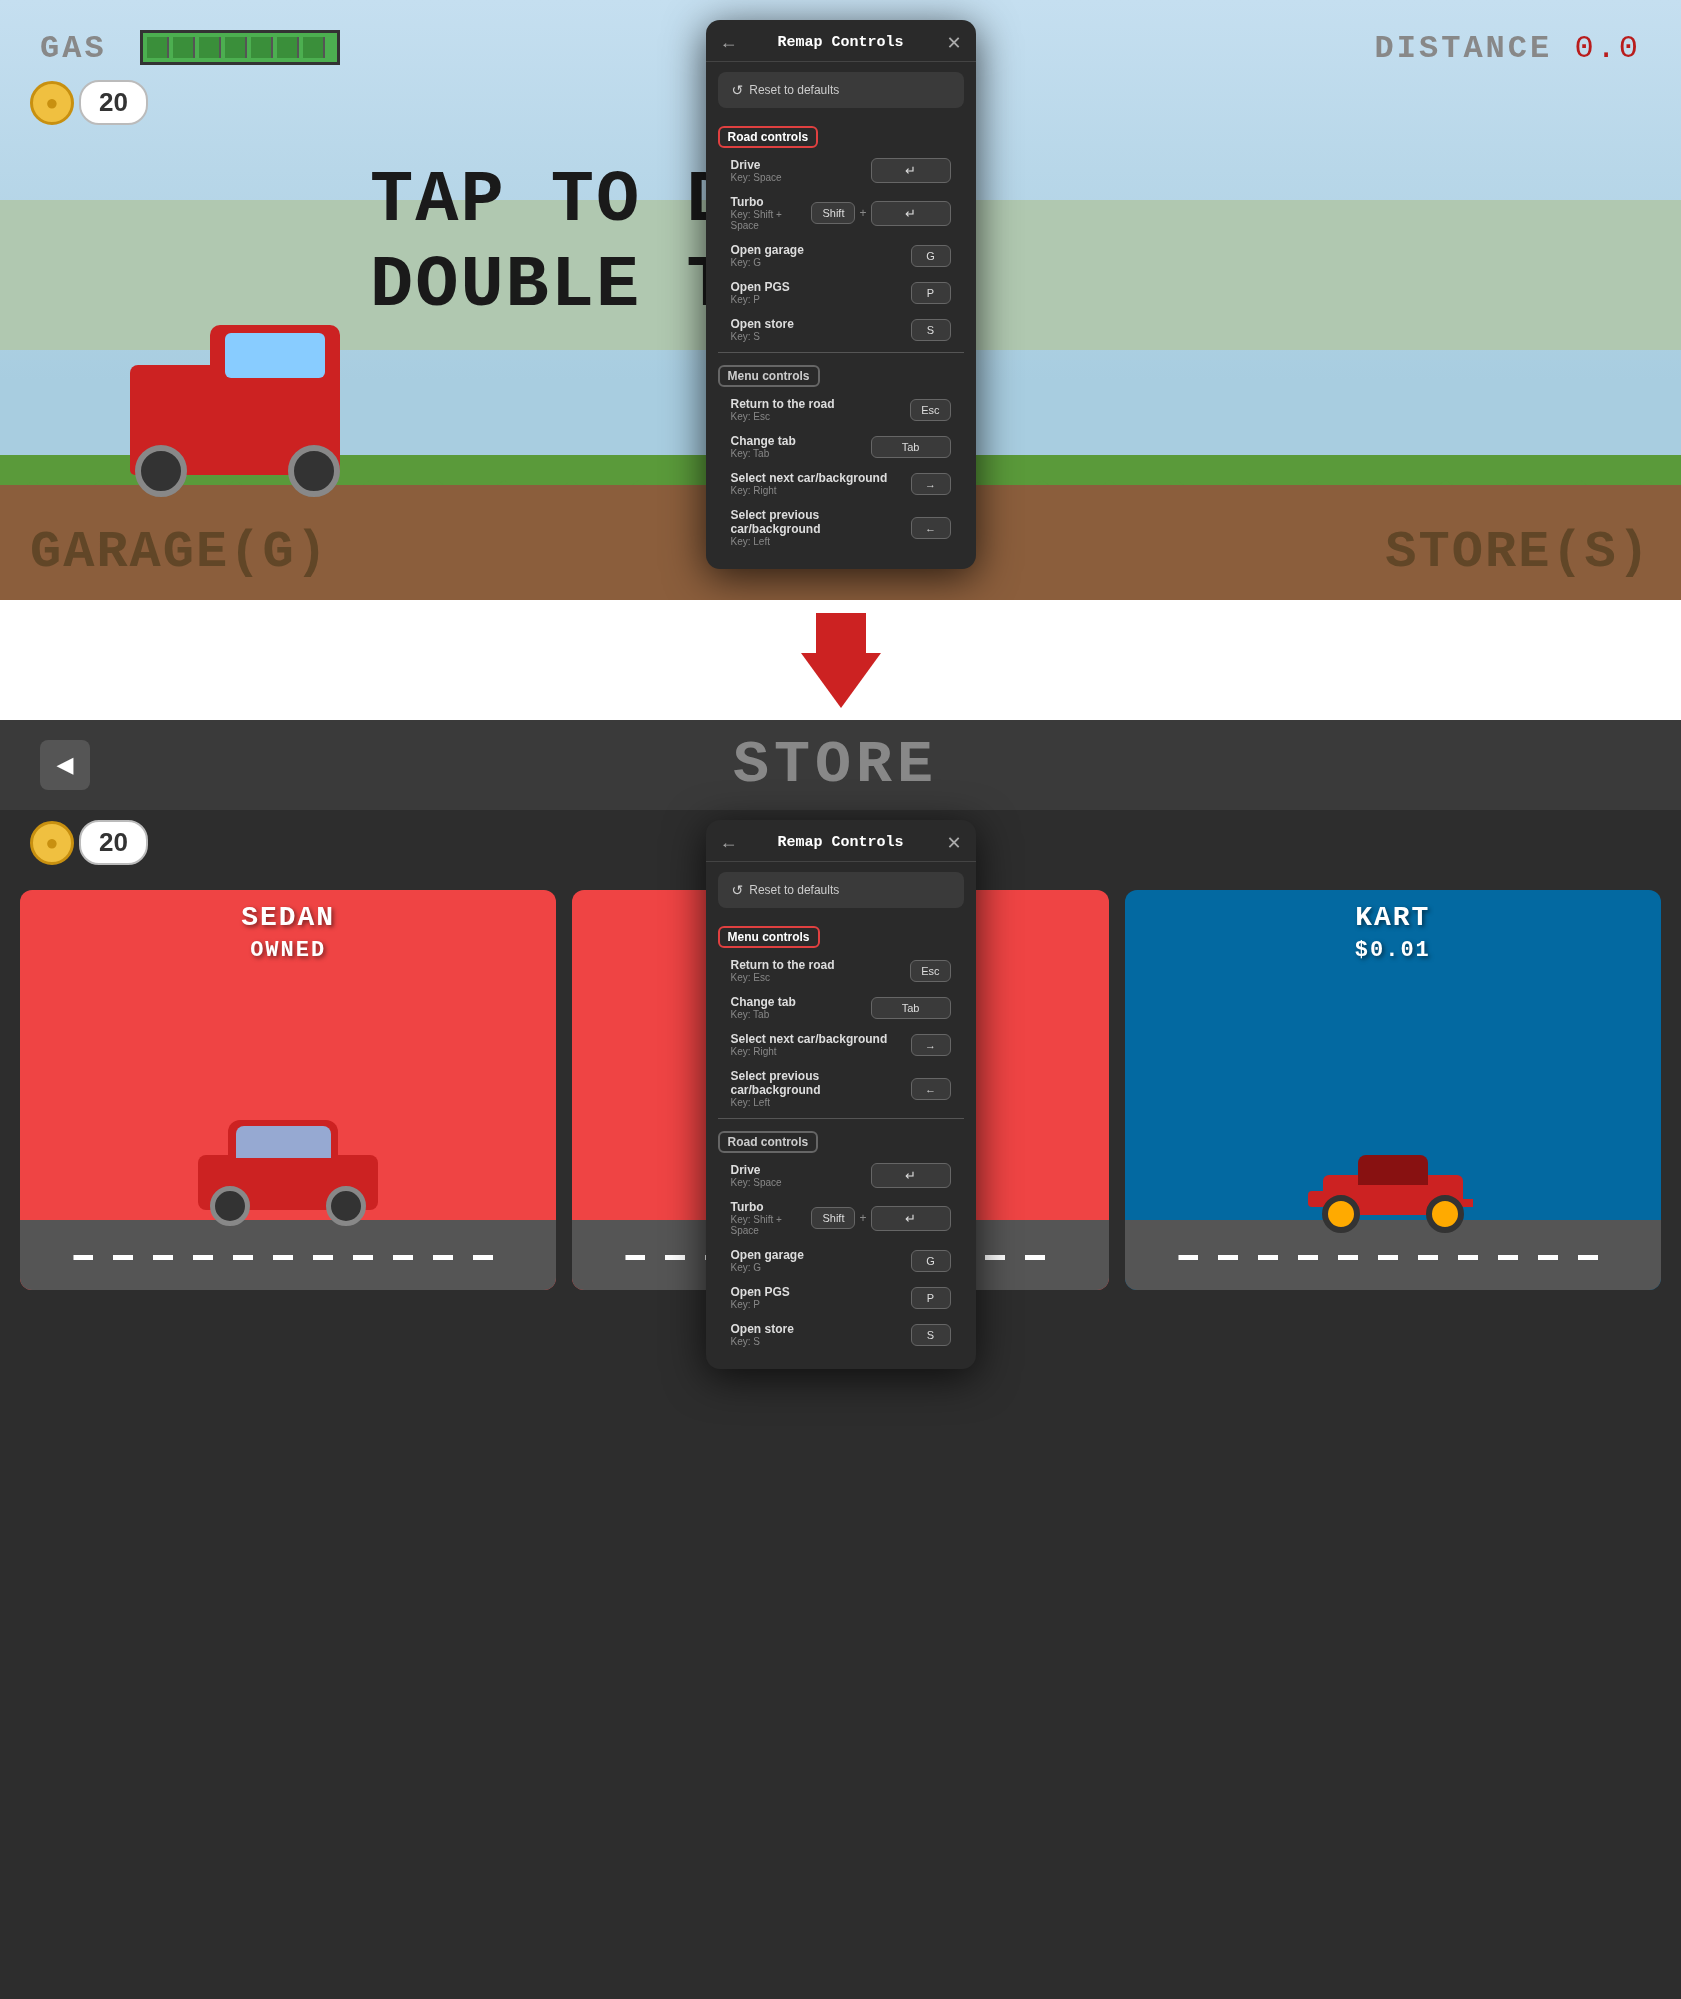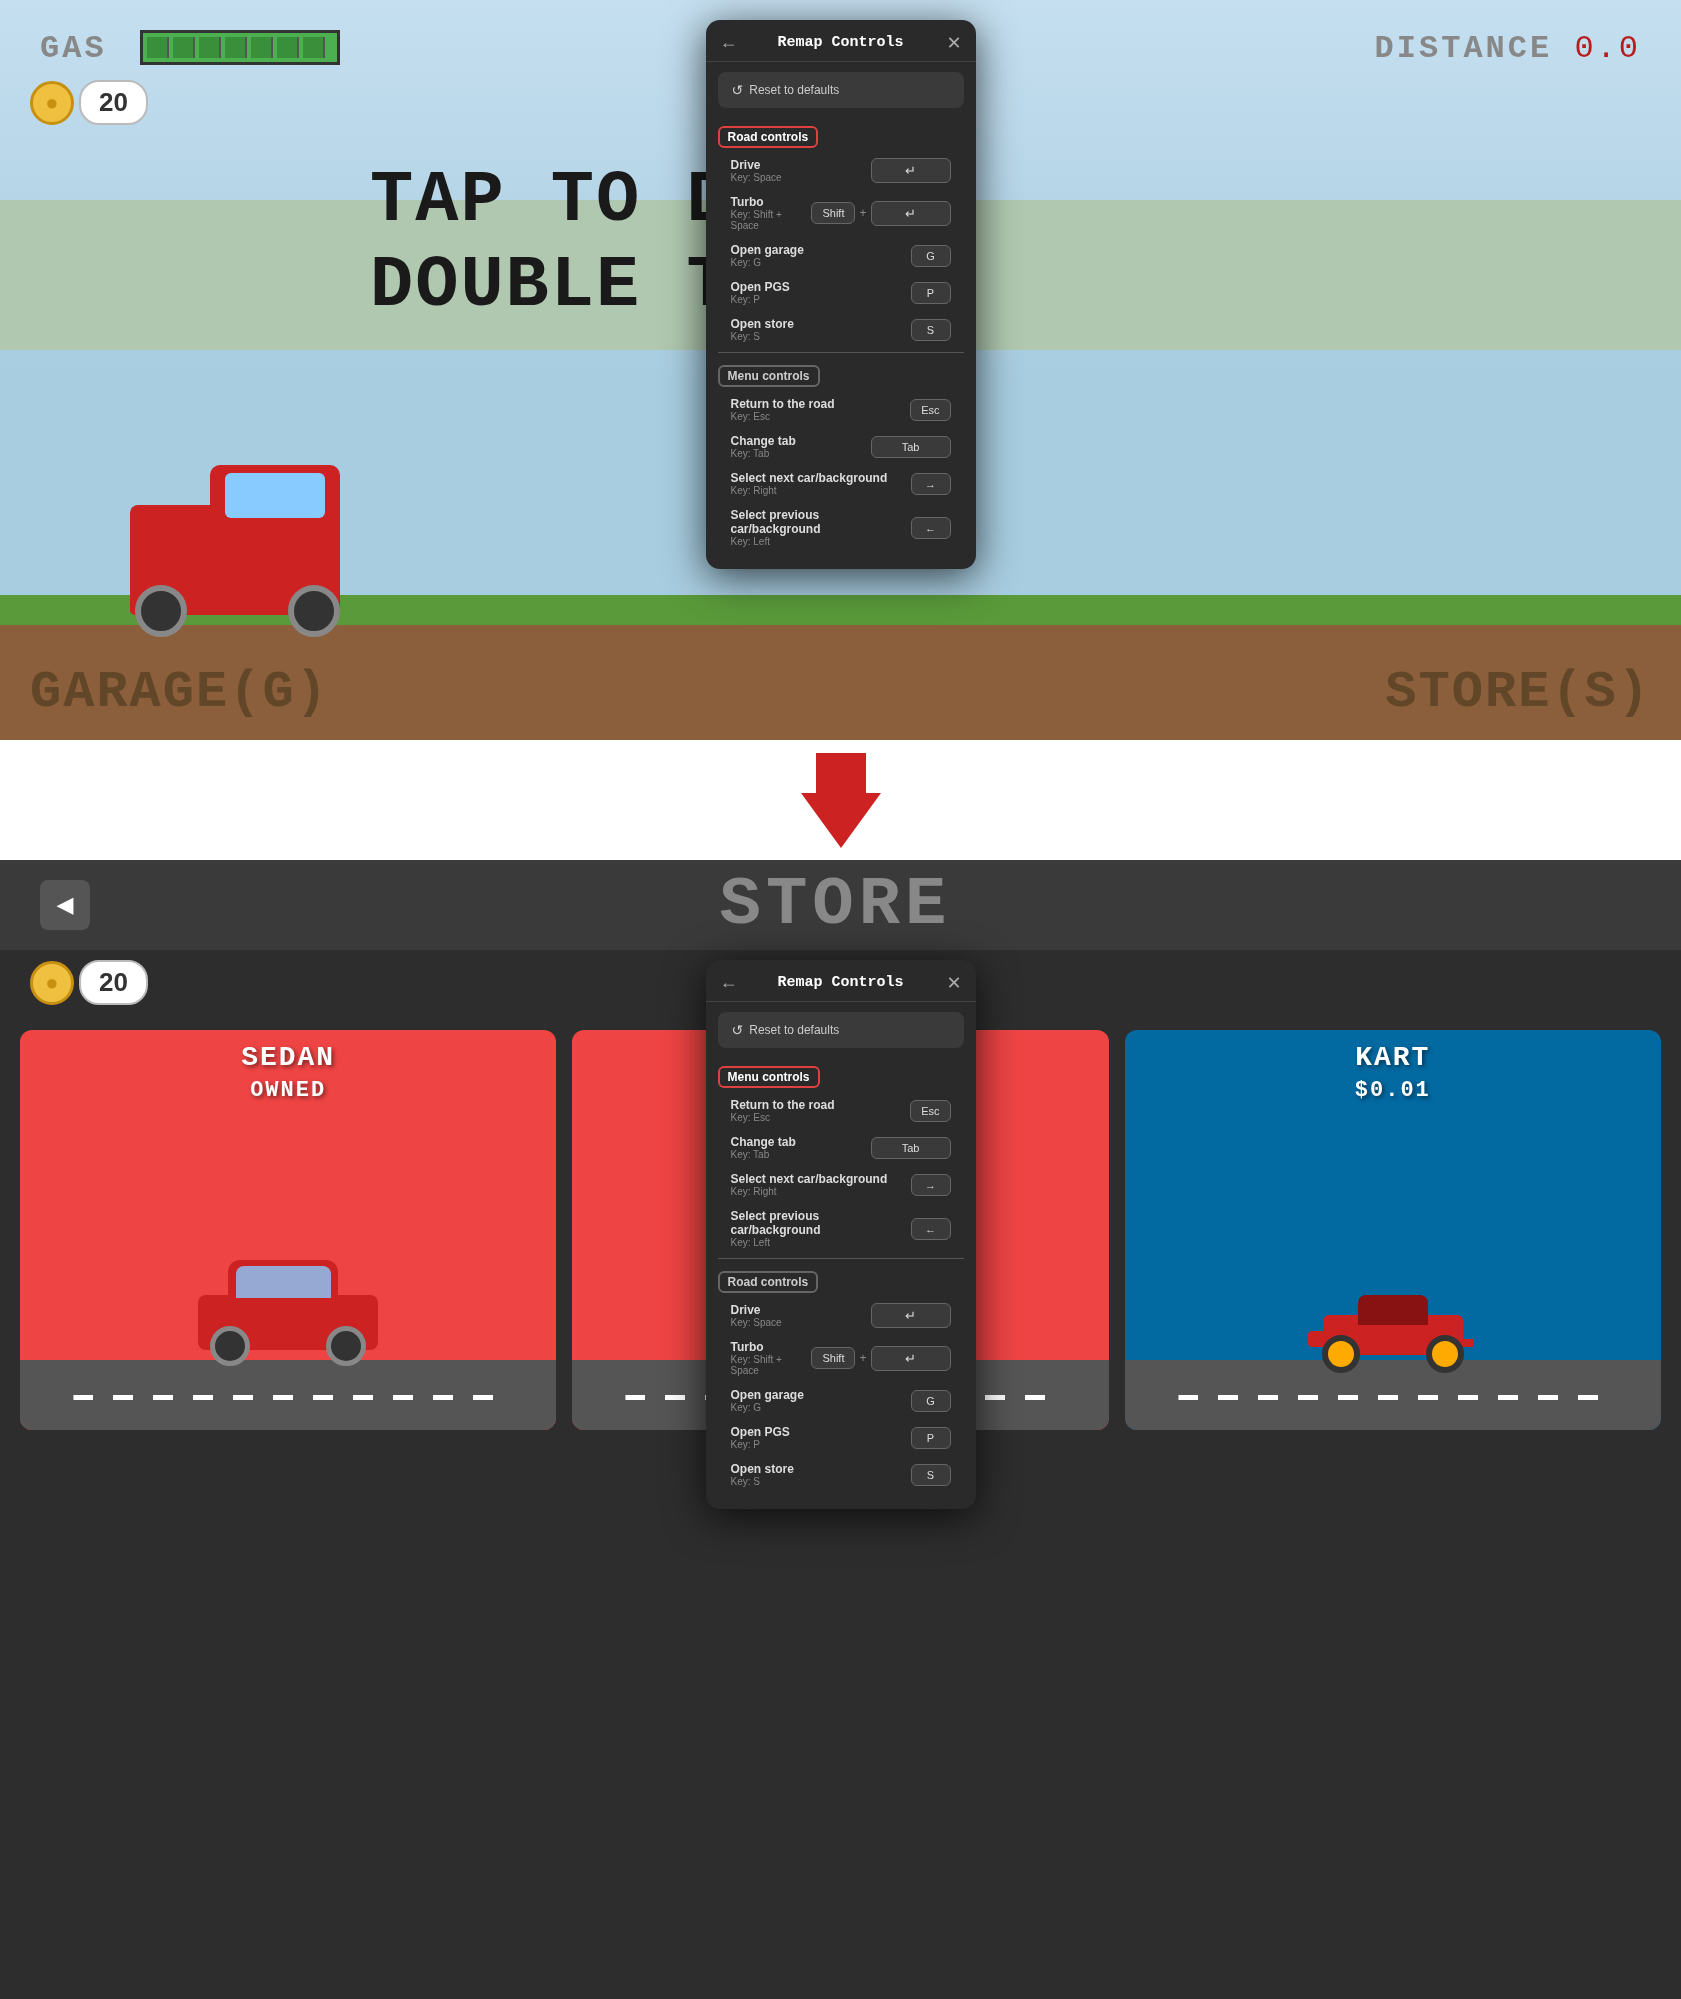--- a/index.html
+++ b/index.html
@@ -7,21 +7,21 @@
       width: 1681px;
       min-height: 1999px;
       font-family: Arial, sans-serif;
       background: #fff;
       overflow-x: hidden;
     }
 
     
     .top-half {
       width: 1681px;
-      height: 740px;
+      height: 600px;
       position: relative;
       overflow: hidden;
       background: #a8cde0;
     }
 
     
     .sky {
       width: 100%;
       height: 380px;
       background: linear-gradient(to bottom, #c5dff0 0%, #a8cde0 100%);
@@ -404,21 +404,21 @@
       background: #555;
       border-radius: 8px;
       display: flex;
       align-items: center;
       justify-content: center;
       color: #fff;
       font-size: 22px;
       cursor: pointer;
     }
     .store-title {
-      font-size: 69px;
+      font-size: 60px;
       font-weight: 900;
       color: #888;
       font-family: 'Courier New', monospace;
       letter-spacing: 5px;
       margin-left: auto;
       margin-right: auto;
       transform: translateX(-30px);
     }
 
     

